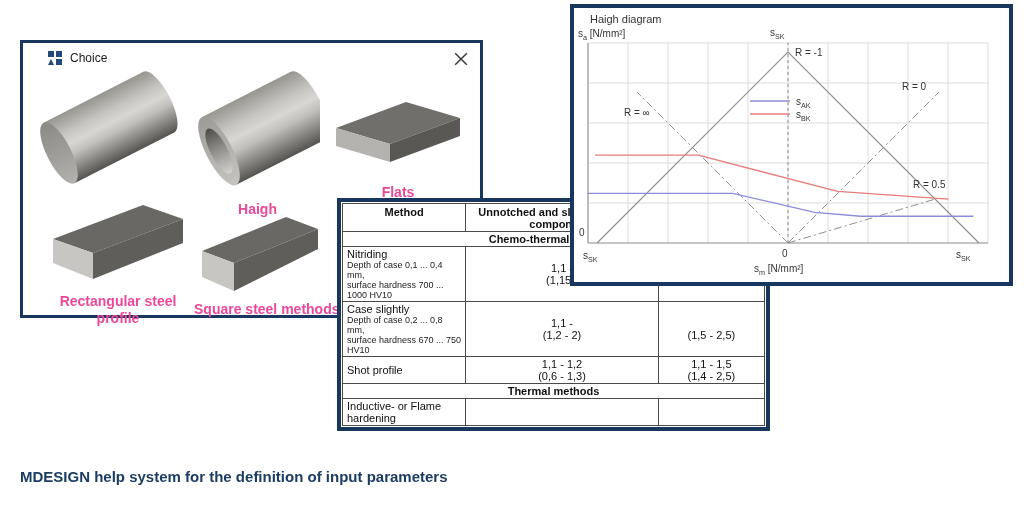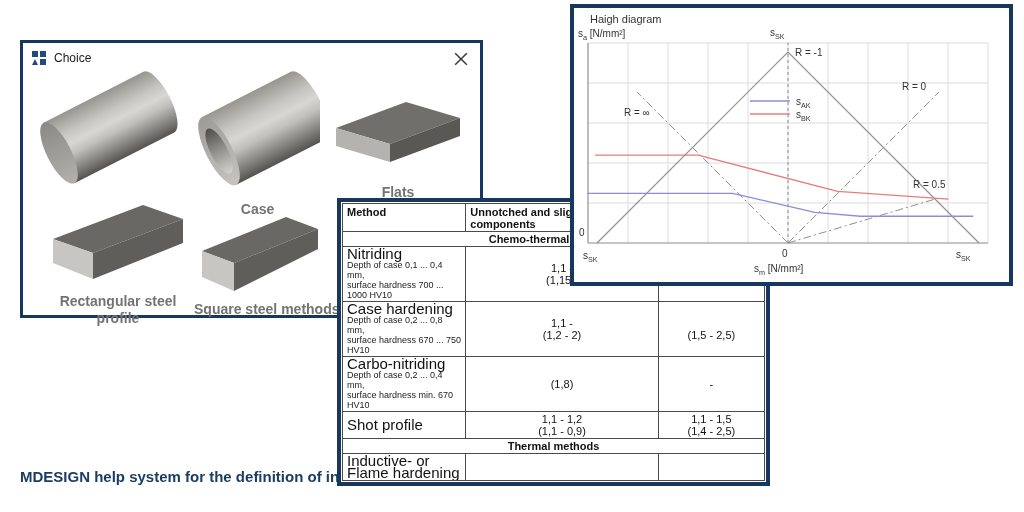--- a/index.html
+++ b/index.html
@@ -5,33 +5,33 @@
   html,body{margin:0;padding:0}
   body{
     width:1024px;height:512px;position:relative;background:#ffffff;
     font-family:"Liberation Sans",sans-serif;overflow:hidden;
   }
   .win{position:absolute;background:#fff;box-sizing:border-box}
   #choice-win{left:20px;top:40px;width:463px;height:278px;border:3px solid #17375e;z-index:1}
   #table-win{left:337px;top:198px;width:433px;border:4px solid #17375e;z-index:2;padding:1px}
   #haigh-win{left:570px;top:4px;width:443px;height:282px;border:4px solid #17375e;z-index:3}
 
-  .titlebar{position:absolute;left:8px;top:7px;display:flex;align-items:center;gap:7px}
+  .titlebar{position:absolute;left:24px;top:7px;display:flex;align-items:center;gap:7px}
   .title-text{font-size:12px;color:#1a1a1a}
   .close-btn{position:absolute;right:12px;top:9px;width:14px;height:14px;cursor:pointer}
 
   .shape-item{position:absolute;text-align:center}
-  .shape-label{font-weight:bold;font-size:14px;color:#737373;line-height:1.18;margin-top:2px}
+  .shape-label{font-weight:bold;font-size:14px;color:#ec4899;line-height:1.18;margin-top:2px}
   .nowrap{white-space:nowrap}
 
   table#treat{border-collapse:collapse;width:100%;table-layout:fixed}
   #treat td,#treat th{border:1px solid #4a4a4a;padding:1px 4px;vertical-align:middle;color:#111;overflow:hidden}
-  #treat th{font-size:11px;text-align:left;vertical-align:top;font-weight:bold;padding-top:2px;height:24px}
+  #treat th{font-size:11px;text-align:center;vertical-align:top;font-weight:bold;padding-top:2px;height:24px}
   #treat tr.sec td{font-weight:bold;text-align:center;font-size:11px;padding:1px;white-space:nowrap}
-  .m-name{font-size:15px;line-height:12px}
+  .m-name{font-size:11px;line-height:12px}
   .m-sub{font-size:9px;line-height:10px;color:#222}
   #treat td.val{text-align:center;font-size:11px;line-height:12px}
 
   #mdesign-caption{position:absolute;left:20px;top:468px;font-size:15px;font-weight:bold;color:#1c3d63}
 </style>
 </head>
 <body>
 
 <div class="win" id="choice-win">
   <div class="titlebar">
@@ -91,21 +91,21 @@
           <stop offset="1" stop-color="#d4d2ce"></stop>
         </linearGradient>
       </defs>
       <g transform="translate(24,86) rotate(-27)">
         <rect x="0" y="-38" width="100" height="76" fill="url(#tubeBody)"></rect>
         <ellipse cx="100" cy="0" rx="13" ry="38" fill="url(#tubeBody)"></ellipse>
         <ellipse cx="0" cy="0" rx="13" ry="38" fill="url(#tubeRing)"></ellipse>
         <ellipse cx="0" cy="0" rx="8.5" ry="25" fill="url(#tubeInner)"></ellipse>
       </g>
     </svg>
-    <div class="shape-label">Case</div>
+    <div class="shape-label">Haigh</div>
   </div>
 
   <div class="shape-item" style="left:305px;top:55px;width:140px">
     <svg width="140" height="80" viewBox="0 0 140 80">
       <polygon points="8,30 78,4 132,20 62,46" fill="#716f6b"></polygon>
       <polygon points="8,30 62,46 62,64 8,48" fill="#b5b3af"></polygon>
       <polygon points="62,46 132,20 132,38 62,64" fill="#5a5855"></polygon>
     </svg>
     <div class="shape-label">Flats</div>
   </div>
@@ -156,53 +156,40 @@
           <td class="val">
             <div>1,1 -</div>
             <div>(1,15 -</div>
           </td>
           <td class="val">
             <div>&nbsp;</div>
           </td>
         </tr>
         <tr>
           <td>
-            <div class="m-name">Case hardening</div>
+            <div class="m-name">Case slightly</div>
             <div class="m-sub">Depth of case 0,2 ... 0,8 mm,</div>
             <div class="m-sub">surface hardness 670 ... 750 HV10</div>
           </td>
           <td class="val">
             <div>1,1 -</div>
             <div>(1,2 - 2)</div>
           </td>
           <td class="val">
             <div>&nbsp;</div>
             <div>(1,5 - 2,5)</div>
           </td>
         </tr>
         <tr>
           <td>
-            <div class="m-name">Carbo-nitriding</div>
-            <div class="m-sub">Depth of case 0,2 ... 0,4 mm,</div>
-            <div class="m-sub">surface hardness min. 670 HV10</div>
-          </td>
-          <td class="val">
-            <div>(1,8)</div>
-          </td>
-          <td class="val">
-            <div>-</div>
-          </td>
-        </tr>
-        <tr>
-          <td>
             <div class="m-name">Shot profile</div>
           </td>
           <td class="val">
             <div>1,1 - 1,2</div>
-            <div>(1,1 - 0,9)</div>
+            <div>(0,6 - 1,3)</div>
           </td>
           <td class="val">
             <div>1,1 - 1,5</div>
             <div>(1,4 - 2,5)</div>
           </td>
         </tr>
         <tr class="sec">
           <td colspan="3">Thermal methods</td>
         </tr>
         <tr>

